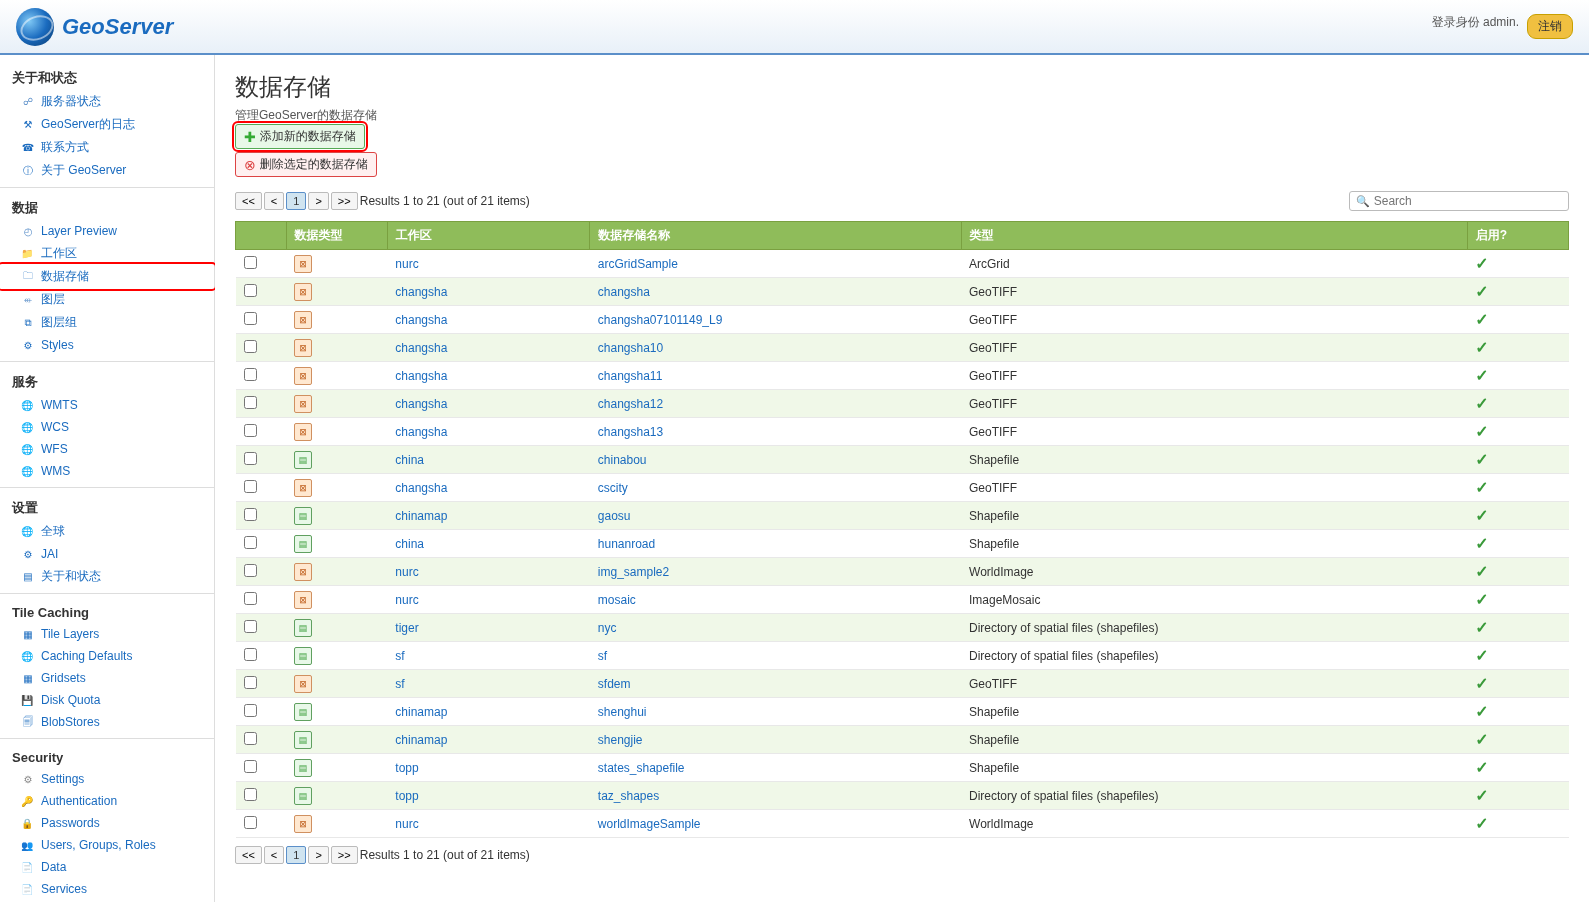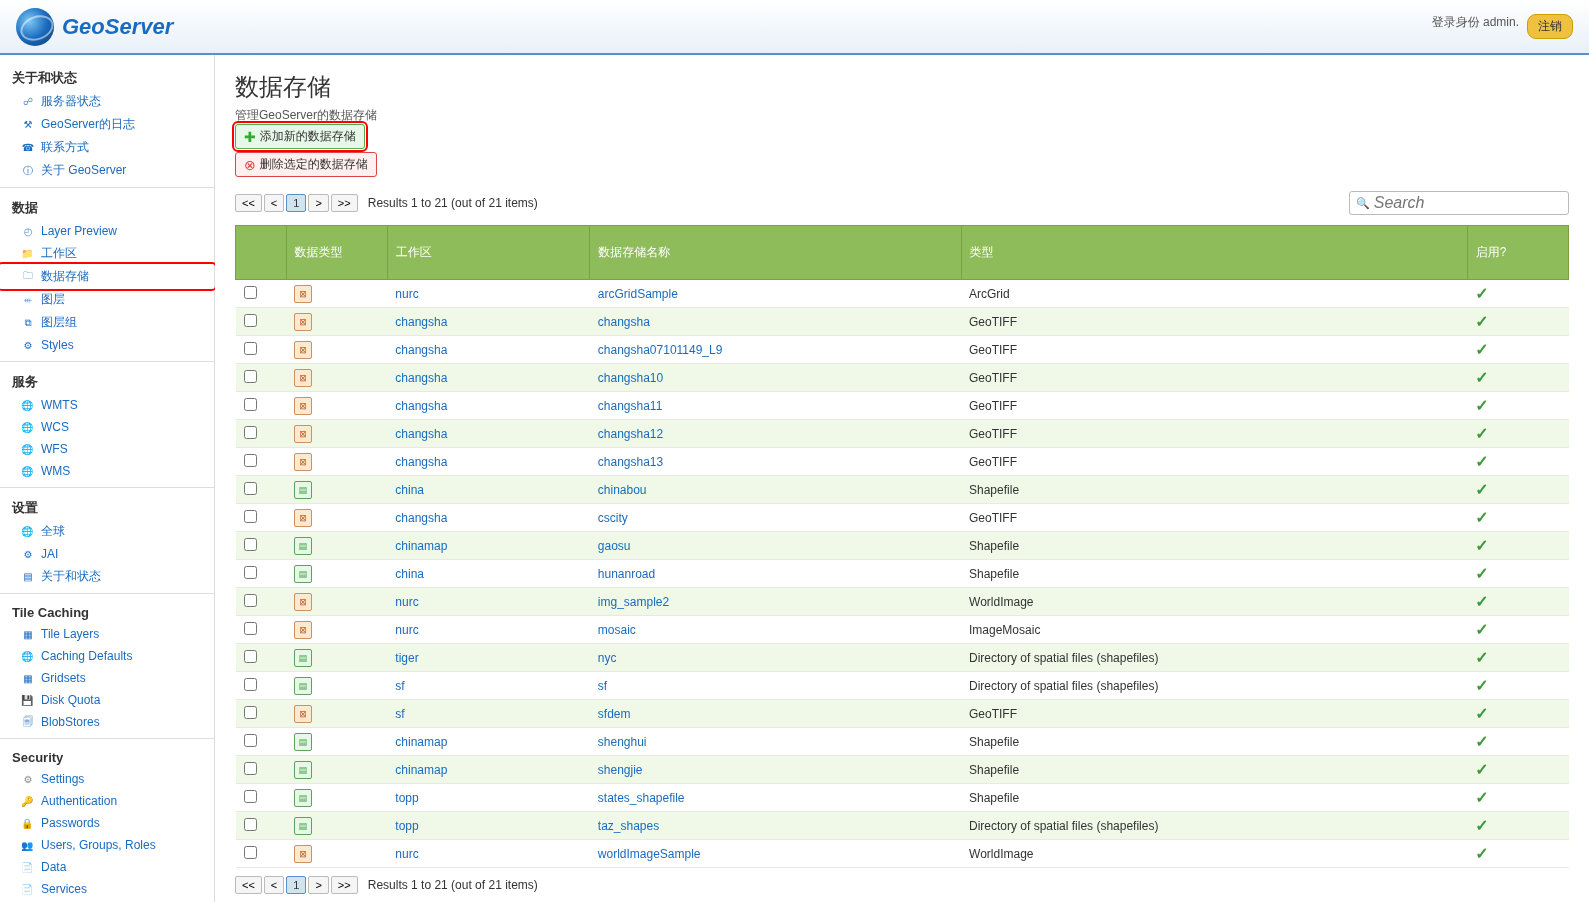--- a/index.html
+++ b/index.html
@@ -127,41 +127,41 @@
     .pagination-left { display: flex; align-items: center; gap: 2px; }
     .page-btn {
       border: 1px solid #bbb;
       background: #f5f5f5;
       padding: 2px 6px;
       cursor: pointer;
       font-size: 11px;
       border-radius: 2px;
     }
     .page-current { border: 1px solid #5b8fc9; background: #d0e4f0; padding: 2px 6px; font-size: 11px; border-radius: 2px; }
-    .pagination-info { margin-left: 8px; font-size: 12px; color: #333; }
+    .pagination-info { margin-left: 0; font-size: 12px; color: #333; }
 
     .search-box {
       display: flex; align-items: center;
       border: 1px solid #bbb;
       border-radius: 3px;
       padding: 2px 6px;
       background: #fff;
       width: 220px;
     }
     .search-icon { color: #888; margin-right: 4px; font-size: 11px; }
-    .search-input { border: none; outline: none; font-size: 16px; width: 100%; font-style: italic; }
+    .search-input { border: none; outline: none; font-size: 12px; width: 100%; }
 
     
     .data-table { width: 100%; border-collapse: collapse; font-size: 12px; }
     .data-table th {
       background: #8fbc5a;
       color: #fff;
-      padding: 18px 8px;
+      padding: 5px 8px;
       text-align: left;
-      font-weight: normal;
+      font-weight: bold;
       border: 1px solid #7aa040;
     }
     .data-table th:first-child { width: 30px; }
     .data-table td {
       padding: 4px 8px;
       border-bottom: 1px solid #e8e8e8;
       vertical-align: middle;
     }
     .data-table tr:nth-child(even) td { background: #f0f8e8; }
     .data-table tr:nth-child(odd) td { background: #fff; }

